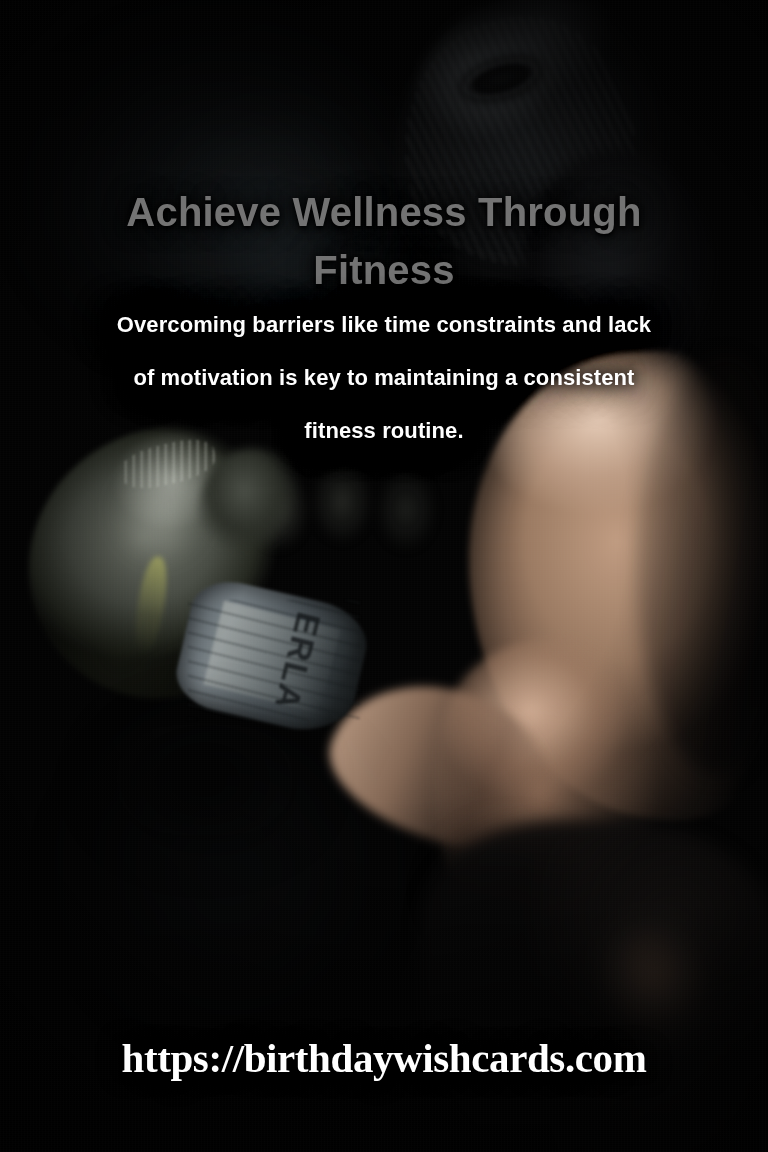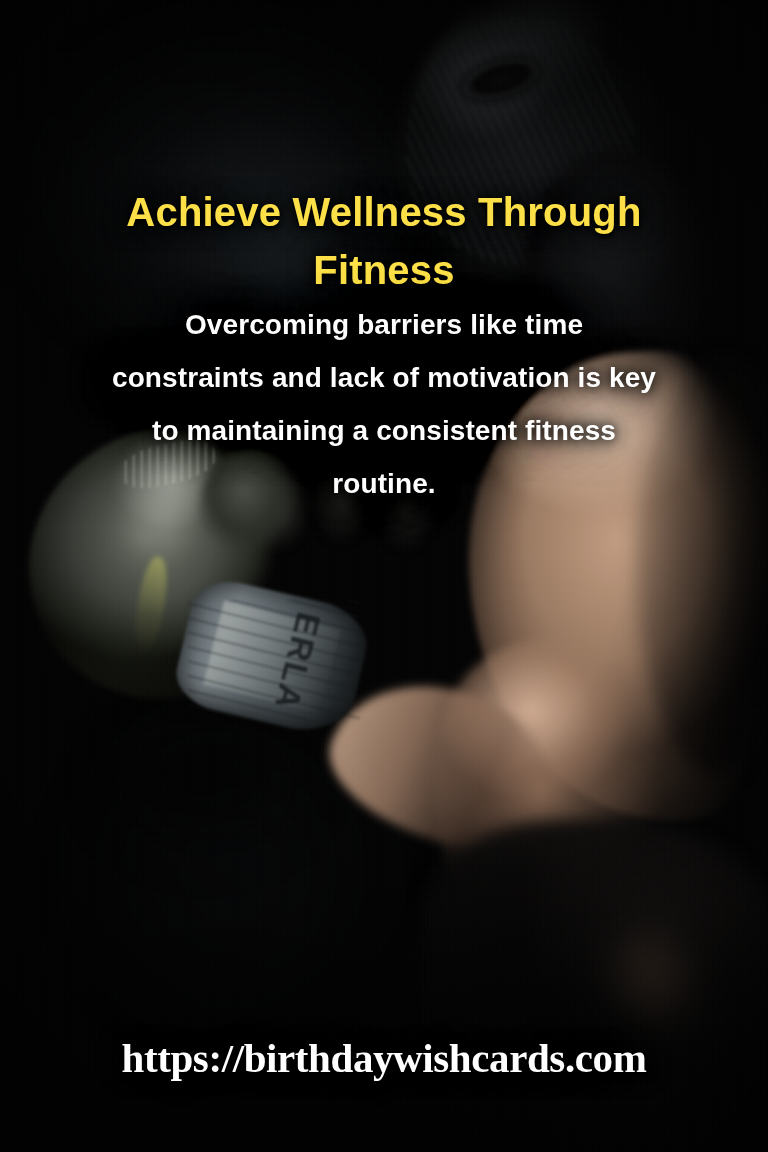--- a/index.html
+++ b/index.html
@@ -357,36 +357,36 @@
     position: absolute;
     left: 70px;
     top: 183px;
     width: 628px;
     margin: 0;
     font-family: "Liberation Sans", sans-serif;
     font-weight: bold;
     font-size: 40px;
     line-height: 58px;
     letter-spacing: 0.2px;
-    color: #fde047;
+    color: #737373;
     text-shadow:
       0 0 14px rgba(0,0,0,0.95),
       0 0 26px rgba(0,0,0,0.85),
       0 2px 4px rgba(0,0,0,0.9);
   }
 
   .subtext {
     position: absolute;
     left: 110px;
     top: 298px;
     width: 548px;
     margin: 0;
     font-family: "Liberation Sans", sans-serif;
     font-weight: bold;
-    font-size: 28px;
+    font-size: 22px;
     line-height: 53px;
     letter-spacing: 0.1px;
     color: #ffffff;
     text-shadow:
       0 0 12px rgba(0,0,0,0.98),
       0 0 20px rgba(0,0,0,0.92),
       0 0 34px rgba(0,0,0,0.80),
       0 0 48px rgba(0,0,0,0.60);
   }
 

